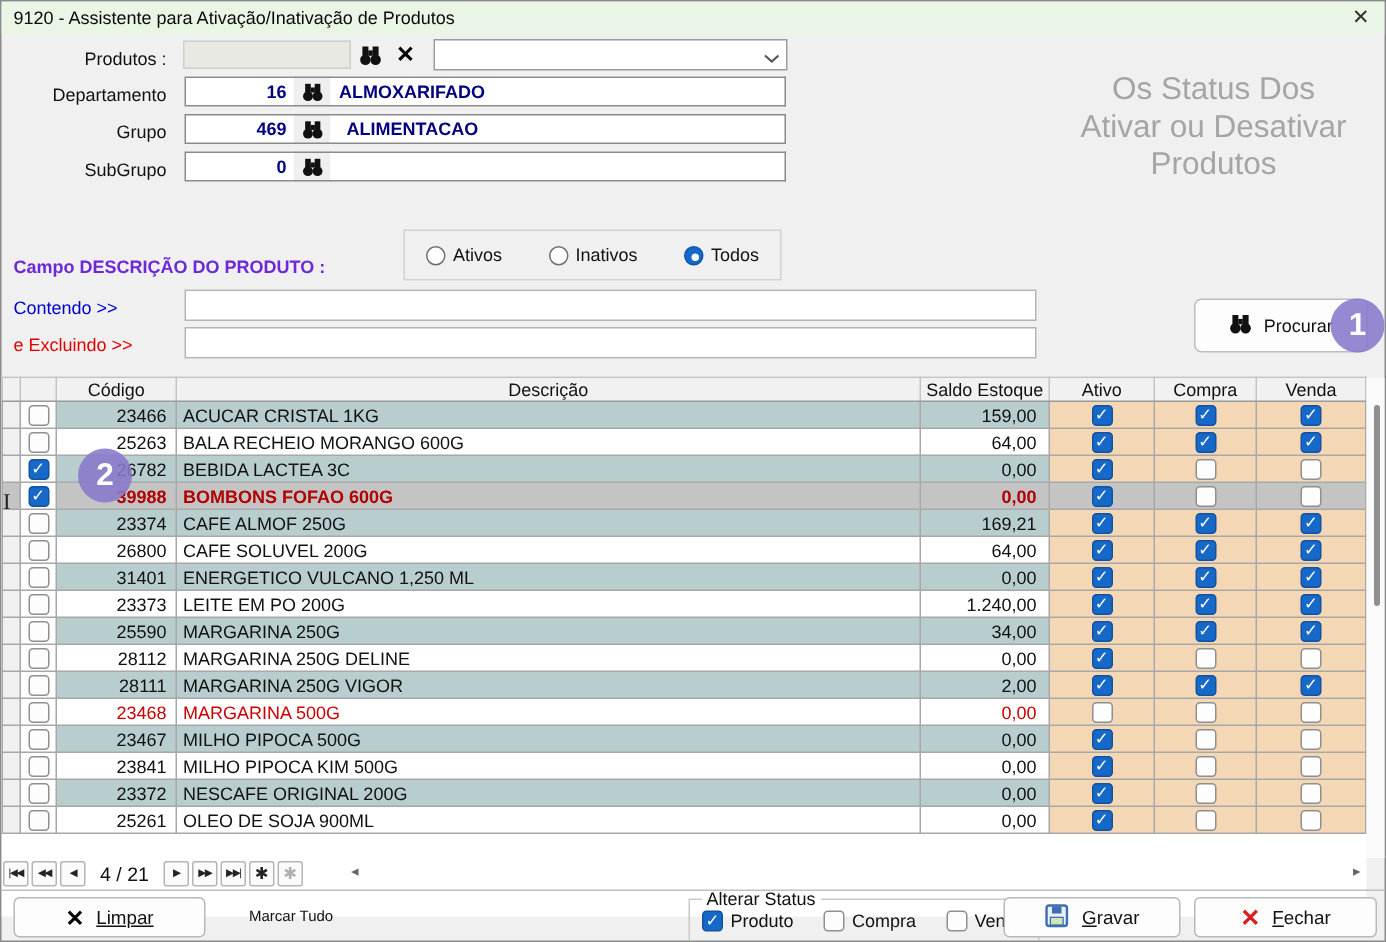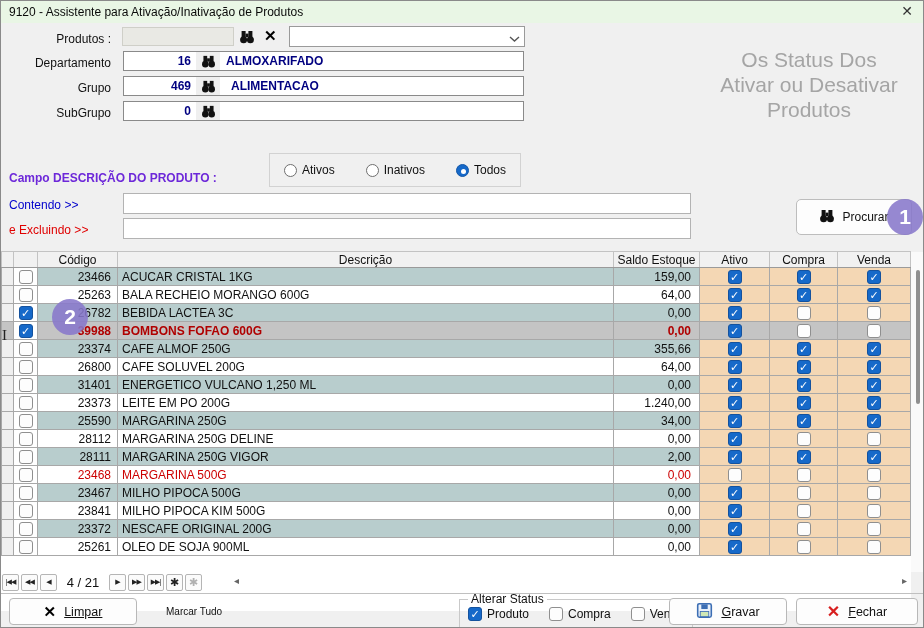--- a/index.html
+++ b/index.html
@@ -291,21 +291,21 @@
             <td class="saldo">0,00</td>
             <td class="status"><span class="cbx on"></span></td>
             <td class="status"><span class="cbx"></span></td>
             <td class="status"><span class="cbx"></span></td>
           </tr>
           <tr class="teal">
             <td class="ind"></td>
             <td class="selcell"><span class="cbx"></span></td>
             <td class="code">23374</td>
             <td class="desc">CAFE ALMOF 250G</td>
-            <td class="saldo">355,66</td>
+            <td class="saldo">169,21</td>
             <td class="status"><span class="cbx on"></span></td>
             <td class="status"><span class="cbx on"></span></td>
             <td class="status"><span class="cbx on"></span></td>
           </tr>
           <tr class="white">
             <td class="ind"></td>
             <td class="selcell"><span class="cbx"></span></td>
             <td class="code">26800</td>
             <td class="desc">CAFE SOLUVEL 200G</td>
             <td class="saldo">64,00</td>

